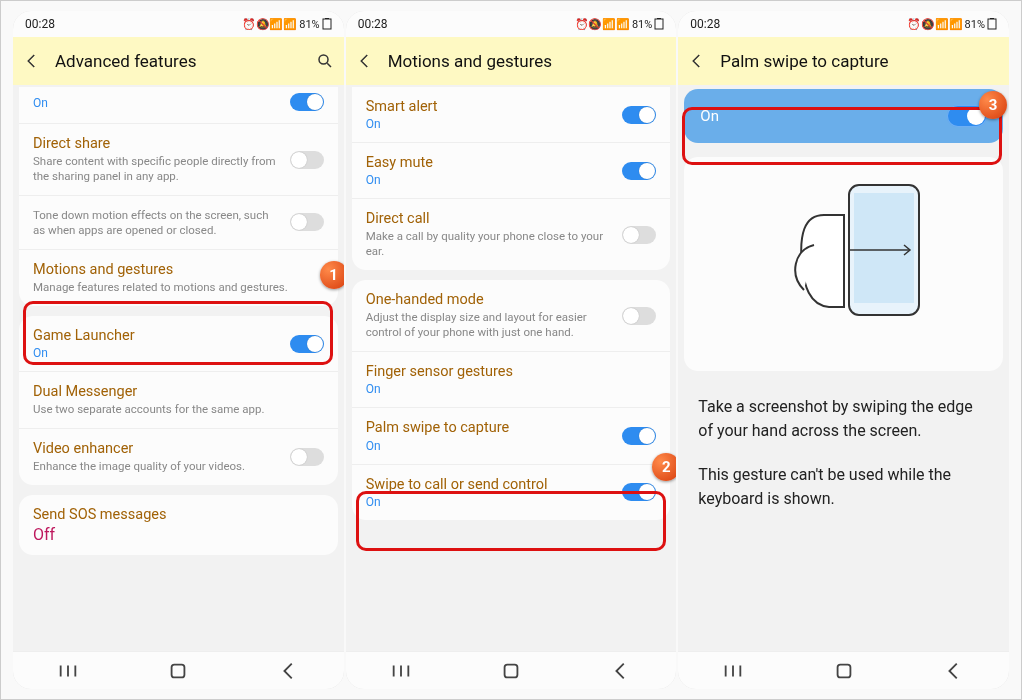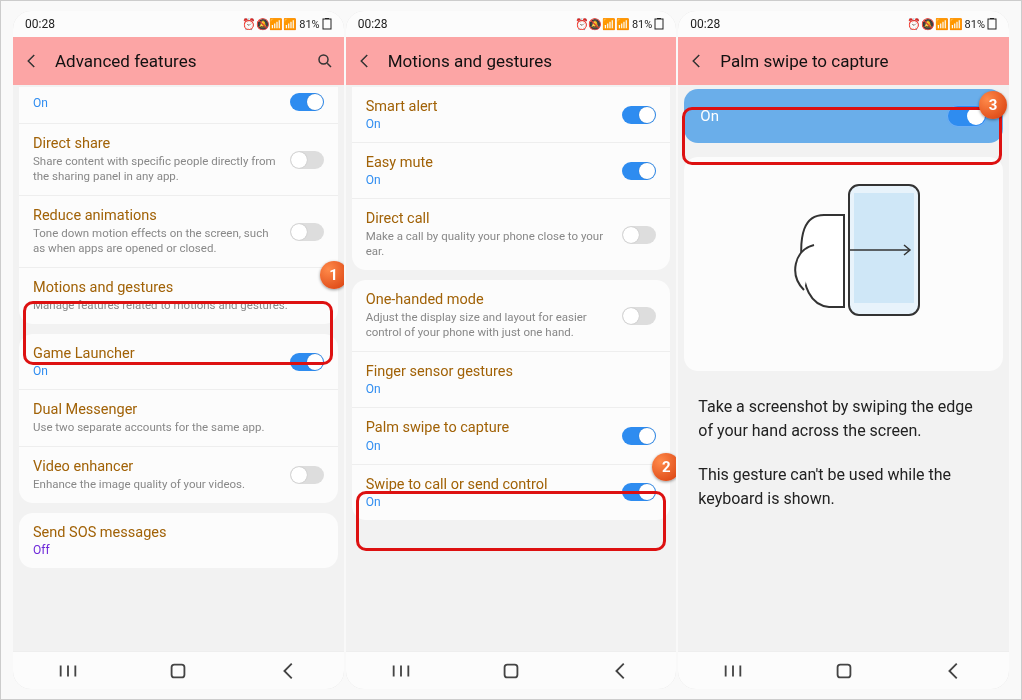--- a/index.html
+++ b/index.html
@@ -34,21 +34,21 @@
     display: flex;
     align-items: center;
     justify-content: space-between;
     padding: 0 12px;
     font-size: 12px;
     color: #222;
   }
   .statusbar .right { display: flex; align-items: center; gap: 2px; font-size: 11px; }
   .appbar {
     height: 48px;
-    background: #fca5a5;
+    background: #fef9c3;
     display: flex;
     align-items: center;
     padding: 0 10px;
     gap: 14px;
   }
   .appbar .title { font-size: 17px; color: #111; flex: 1; }
   .appbar .back { width: 18px; height: 18px; }
   .appbar .search { width: 18px; height: 18px; }
   .content {
     flex: 1;
@@ -71,21 +71,21 @@
     border-bottom: 1px solid #eee;
     display: flex;
     align-items: center;
     gap: 10px;
   }
   .row:last-child { border-bottom: none; justify-content: flex-end; }
   .row .txt { flex: 1; min-width: 0; }
   .row .label { font-size: 14.5px; color: #a16207; line-height: 1.25; }
   .row .sub { font-size: 11.5px; color: #888; line-height: 1.3; margin-top: 1px; }
   .row .state-on { font-size: 12px; color: #2e8cf0; margin-top: 1px; }
-  .row .state-off { font-size: 12px; color: #6d28d9; margin-top: 1px; }
+  .row .state-off { font-size: 16px; color: #be185d; margin-top: 1px; }
   .toggle {
     width: 34px; height: 18px; border-radius: 10px; position: relative; flex-shrink: 0;
   }
   .toggle.on { background: #2e8cf0; }
   .toggle.off { background: #ddd; }
   .toggle .knob {
     position: absolute; top: 1px; width: 16px; height: 16px; border-radius: 50%; background: #fff;
     box-shadow: 0 0 1px rgba(0,0,0,.3);
   }
   .toggle.on .knob { right: 1px; }
@@ -183,21 +183,20 @@
           <div class="txt">
             <div class="label">Direct share</div>
             <div class="sub">Share content with specific people directly from the sharing panel in any app.</div>
           </div>
           <div class="toggle off">
               <div class="knob"></div>
             </div>
         </div>
         <div class="row">
           <div class="txt">
-            <div class="label">Reduce animations</div>
             <div class="sub">Tone down motion effects on the screen, such as when apps are opened or closed.</div>
           </div>
           <div class="toggle off">
               <div class="knob"></div>
             </div>
         </div>
         <div class="row">
           <div class="txt">
             <div class="label">Motions and gestures</div>
             <div class="sub">Manage features related to motions and gestures.</div>

